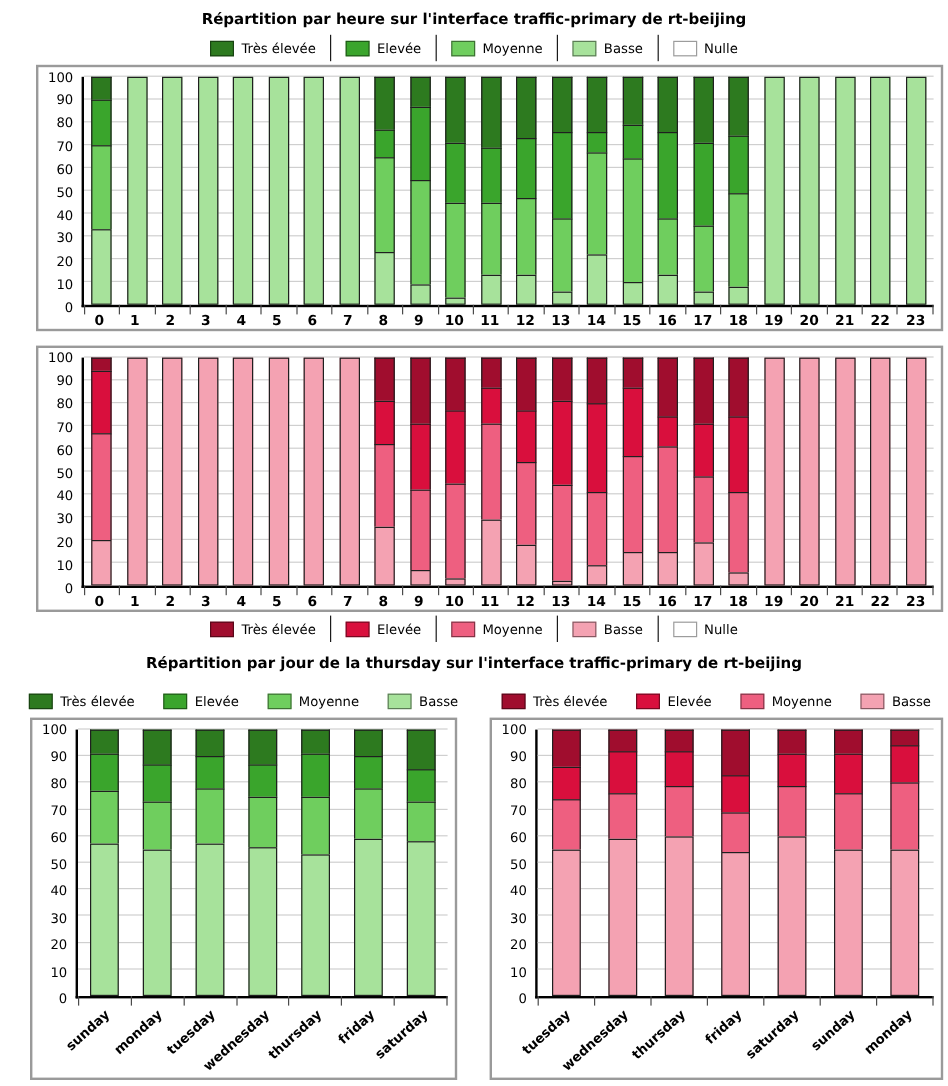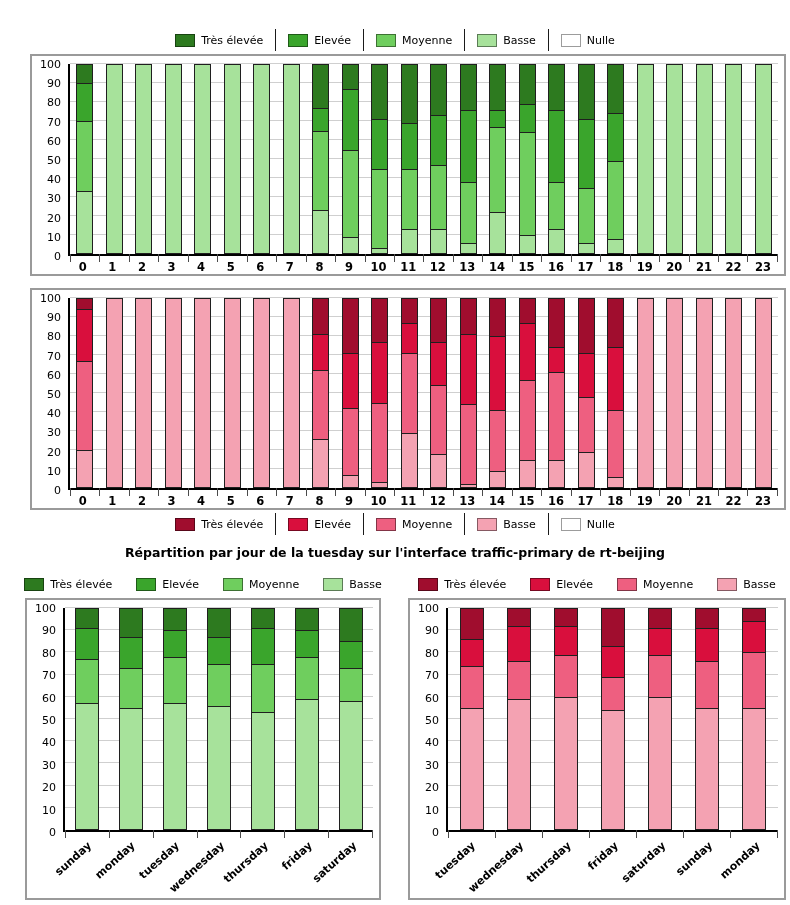--- a/index.html
+++ b/index.html
@@ -54,20 +54,21 @@
   .xlab{flex:1;text-align:center;font-size:11.5px;font-weight:bold;color:#000;}
   .daily .xlabels{top:236px;height:64px;}
   .daily .slot{flex:1;position:relative;}
   .daily .slot span{position:absolute;top:3px;right:50%;transform-origin:100% 0;transform:rotate(-42deg);font-size:11px;font-weight:bold;white-space:nowrap;color:#000;}
 </style>
 </head>
 <body>
 
 <div id="page">
 
+  <div class="title" id="title1">Répartition par heure sur l'interface traffic-primary de rt-beijing</div>
 
   <div class="legend" id="legend1">
       <div class="item">
         <div class="sw" style="background: rgb(45, 122, 31);"></div>
         <span class="lbl">Très élevée</span>
       </div>
       <div class="sep"></div>
       <div class="item">
         <div class="sw" style="background: rgb(58, 165, 44);"></div>
         <span class="lbl">Elevée</span>
@@ -495,21 +496,21 @@
         <div class="sw" style="background: rgb(244, 162, 178);"></div>
         <span class="lbl">Basse</span>
       </div>
       <div class="sep"></div>
       <div class="item">
         <div class="sw white" style="background: rgb(255, 255, 255);"></div>
         <span class="lbl">Nulle</span>
       </div>
     </div>
 
-  <div class="title" id="title2">Répartition par jour de la tuesday sur l'interface traffic-primary de rt-beijing</div>
+  <div class="title" id="title2">Répartition par jour de la thursday sur l'interface traffic-primary de rt-beijing</div>
 
   <div class="legend" id="legend3">
       <div class="item">
         <div class="sw" style="background: rgb(45, 122, 31);"></div>
         <span class="lbl">Très élevée</span>
       </div>
       <div class="sep"></div>
       <div class="item">
         <div class="sw" style="background: rgb(58, 165, 44);"></div>
         <span class="lbl">Elevée</span>

